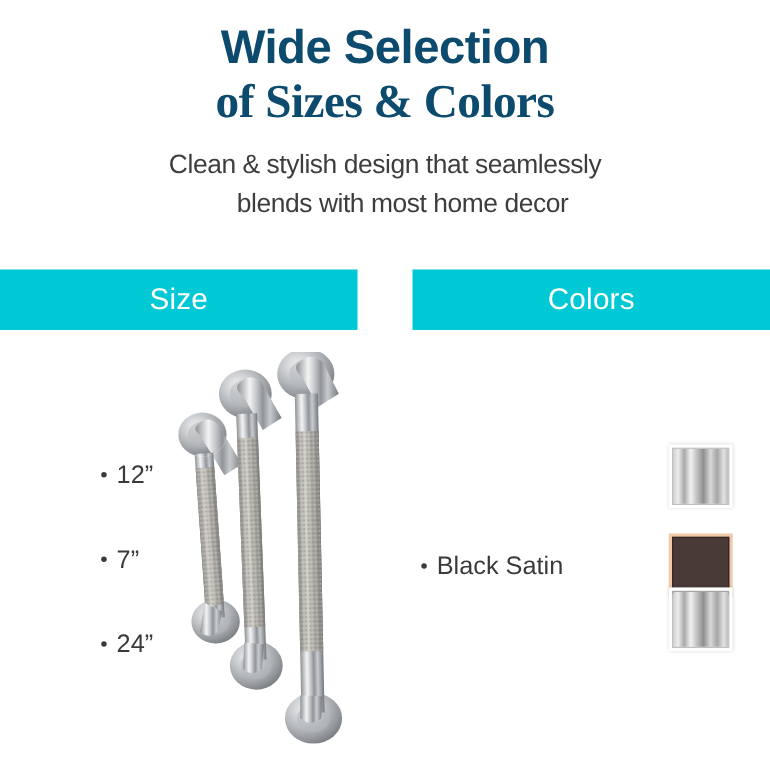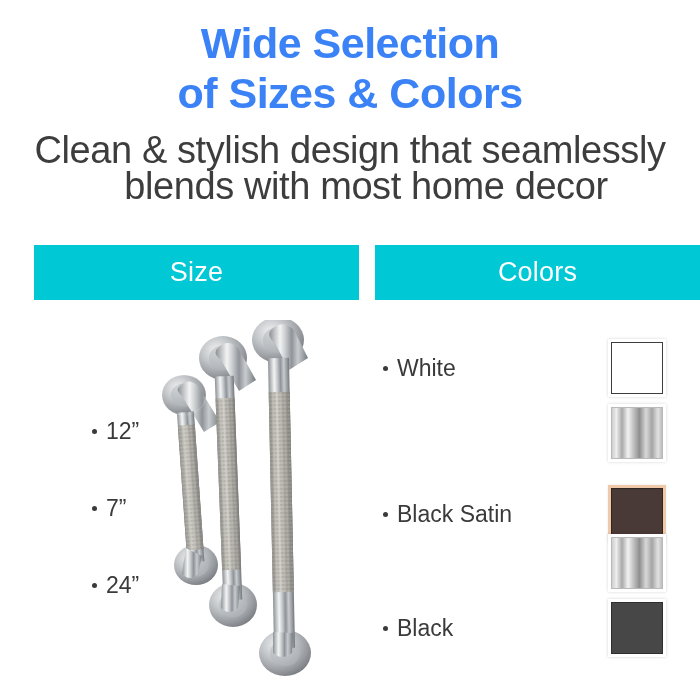--- a/index.html
+++ b/index.html
@@ -20,35 +20,36 @@
 
   
   .headline-block {
     position: absolute;
     left: 0;
     top: 18px;
     width: 700px;
     text-align: center;
   }
   .headline {
-    color: #3b82f6;
+    color: #0c4a6e;
     font-size: 43px;
     line-height: 50px;
     font-weight: 700;
     letter-spacing: -0.5px;
     margin: 0;
     font-family: "Liberation Sans", sans-serif;
   }
   .headline .line2 {
     display: block;
+    font-family: Liberation Serif, serif;
   }
   .subhead {
     margin: 14px 0 0 0;
     color: #3d3d3d;
-    font-size: 38px;
+    font-size: 24px;
     line-height: 36px;
     font-weight: 400;
     letter-spacing: -0.4px;
     font-family: "Liberation Sans", sans-serif;
   }
   .subhead .line2 {
     display: block;
     margin-left: 32px;
   }
 
@@ -58,21 +59,20 @@
     top: 245px;
     height: 55px;
     background: #00c8d4;
     display: flex;
     align-items: center;
     justify-content: center;
   }
   .bar-size {
     left: 0;
     width: 325px;
-    margin-left: 34px;
   }
   .bar-colors {
     left: 375px;
     width: 325px;
   }
   .bar-label {
     color: #ffffff;
     font-size: 27px;
     font-weight: 400;
     letter-spacing: 0.2px;
@@ -291,43 +291,31 @@
           <rect x="111" y="72" width="21" height="200" fill="url(#grip)" transform="rotate(-1.2 121 183)"></rect>
           <rect x="111" y="72" width="21" height="200" fill="url(#knurl)" transform="rotate(-1.2 121 183)" opacity="0.85"></rect>
           <path d="M113 312 l20 1 -1 20 q-10 8 -19 0 z" fill="url(#tube)"></path>
         </g>
       </svg>
     </div>
   </div>
 
   <div class="colors-panel">
 
-    <div class="color-row" style="top:36px">
-      <span class="color-label">
-        <span class="dot"></span><span>White</span>
-      </span>
-      <span class="swatch sw-white"></span>
-    </div>
 
     <div class="color-row" style="top:101px">
       <span class="swatch sw-metal"></span>
     </div>
 
     <div class="color-row" style="top:182px">
       <span class="color-label">
         <span class="dot"></span><span>Black Satin</span>
       </span>
       <span class="swatch sw-satin"></span>
     </div>
 
     <div class="color-row" style="top:231px">
       <span class="swatch sw-metal"></span>
     </div>
 
-    <div class="color-row" style="top:296px">
-      <span class="color-label">
-        <span class="dot"></span><span>Black</span>
-      </span>
-      <span class="swatch sw-black"></span>
-    </div>
 
   </div>
 </div>
 
 </body></html>

